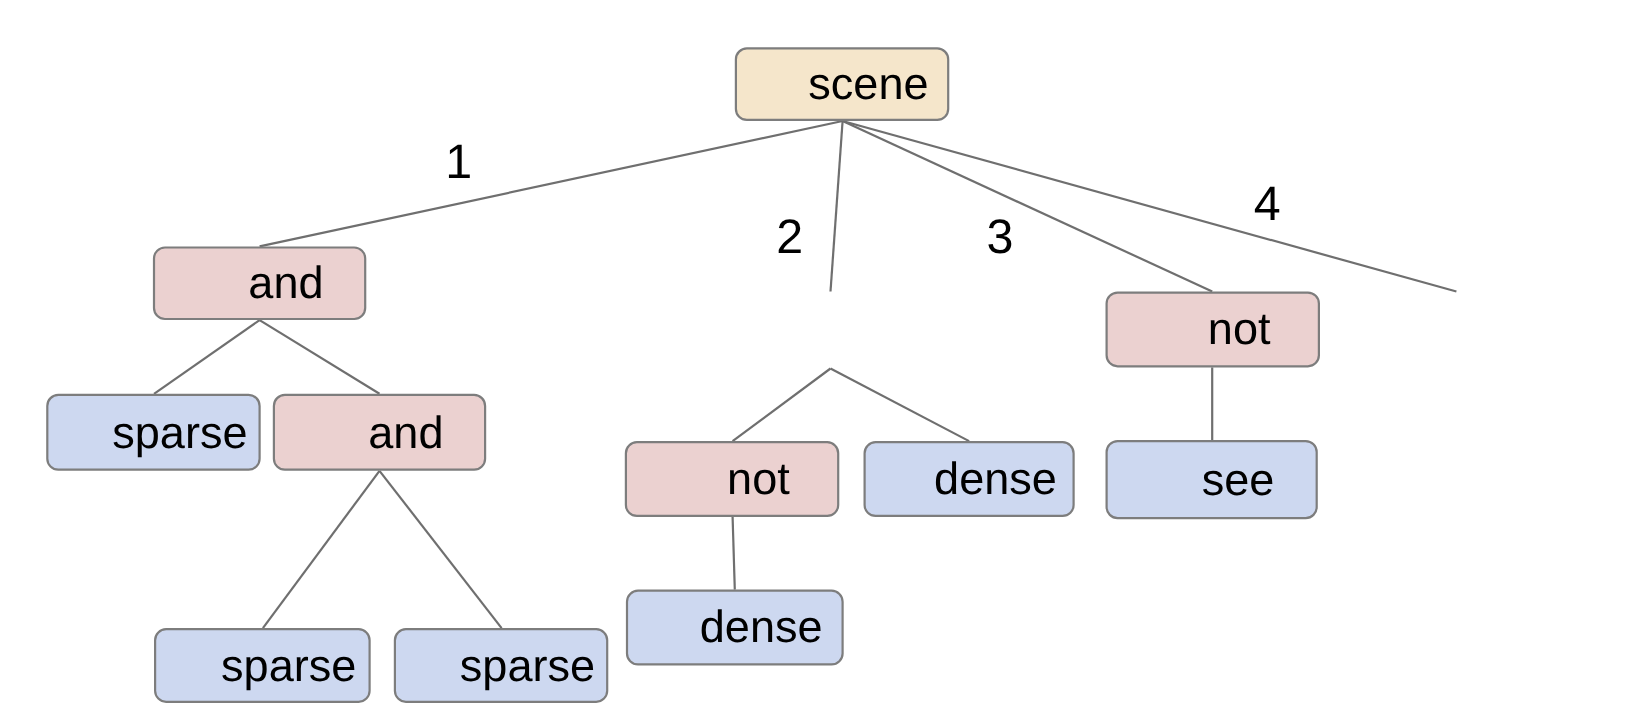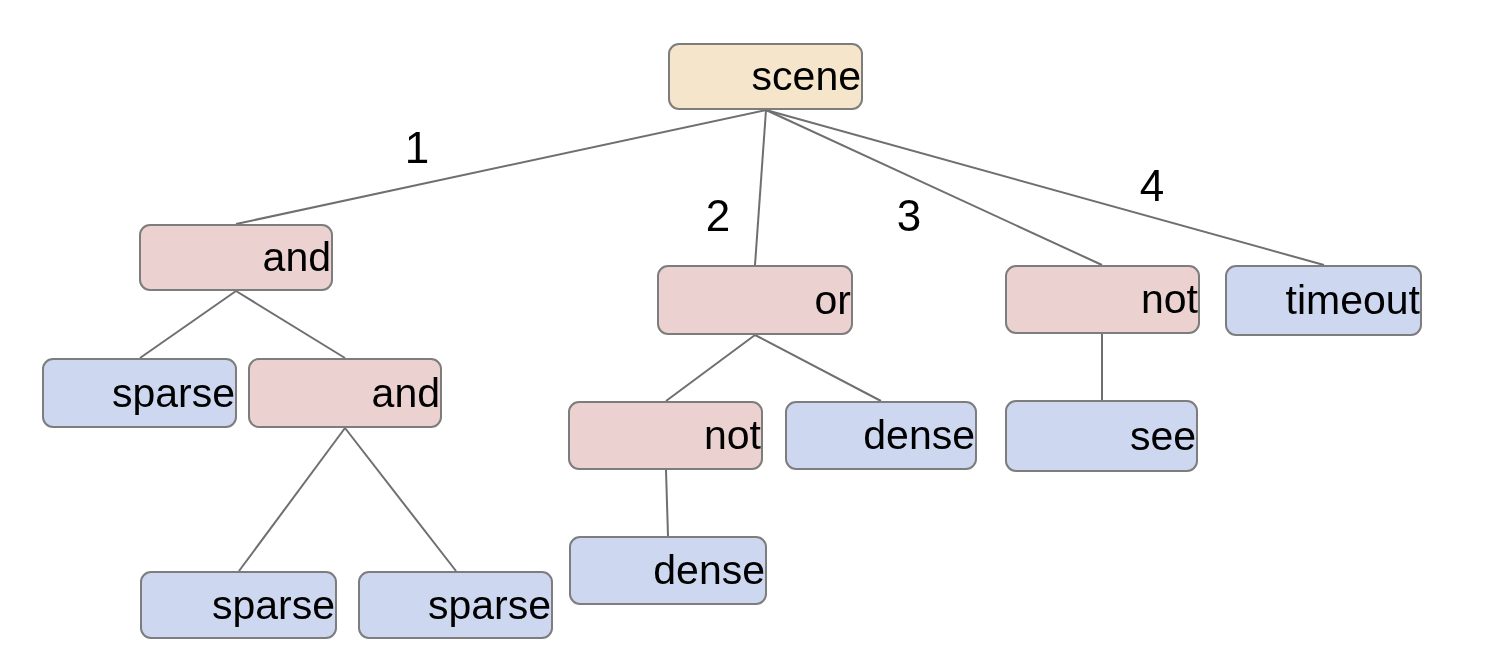--- a/index.html
+++ b/index.html
@@ -26,21 +26,21 @@
     stroke: var(--edge-line, #6f6f6f);
     stroke-width: 2;
   }
   .node {
     position: absolute;
     box-sizing: border-box;
     border: 2px solid var(--node-border, #7d7d7d);
     border-radius: 11px;
     display: flex;
     align-items: center;
-    justify-content: flex-end;
+    justify-content: center;
     font-size: 41px;
     line-height: 1;
     color: var(--text-color, #000000);
     white-space: nowrap;
     padding-left: 48px;
   }
   .node.root     { background: var(--root-fill, #f5e6cb); }
   .node.operator { background: var(--operator-fill, #ebd1d0); }
   .node.leaf     { background: var(--leaf-fill, #cdd8f0); }
   .edge-label {
@@ -71,28 +71,22 @@
     <line x1="1102" y1="334" x2="1102" y2="400"></line>
   </svg>
 
   <div class="node root" style="left:668px;  top:43px;  width:195px; height:67px;">
       <span>scene</span>
     </div>
 
   <div class="node operator" style="left:139px;  top:224px; width:194px; height:67px;">
       <span>and</span>
     </div>
-  <div class="node operator" style="left:657px;  top:265px; width:196px; height:70px;">
-      <span>or</span>
-    </div>
   <div class="node operator" style="left:1005px; top:265px; width:195px; height:69px;">
       <span>not</span>
-    </div>
-  <div class="node leaf" style="left:1225px; top:265px; width:197px; height:71px;">
-      <span>timeout</span>
     </div>
 
   <div class="node leaf" style="left:42px;   top:358px; width:195px; height:70px;">
       <span>sparse</span>
     </div>
   <div class="node operator" style="left:248px;  top:358px; width:194px; height:70px;">
       <span>and</span>
     </div>
   <div class="node operator" style="left:568px;  top:401px; width:195px; height:69px;">
       <span>not</span>

